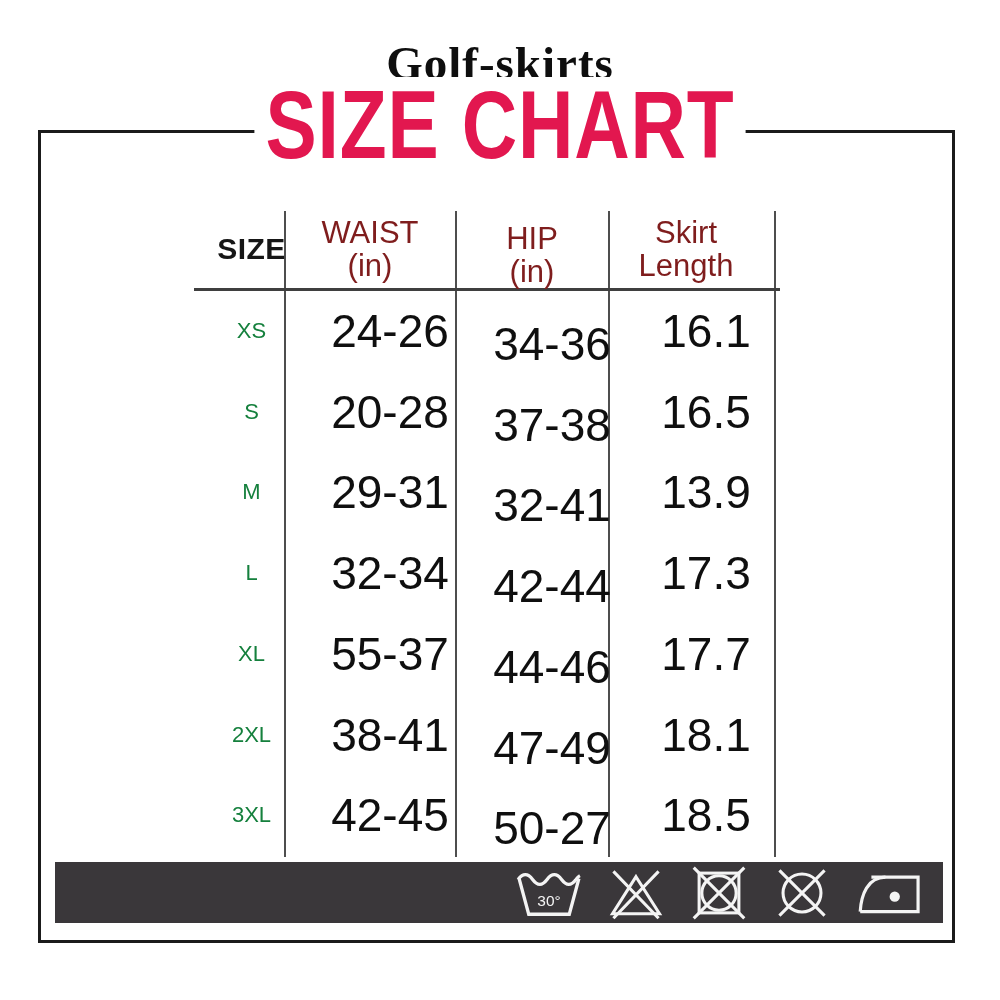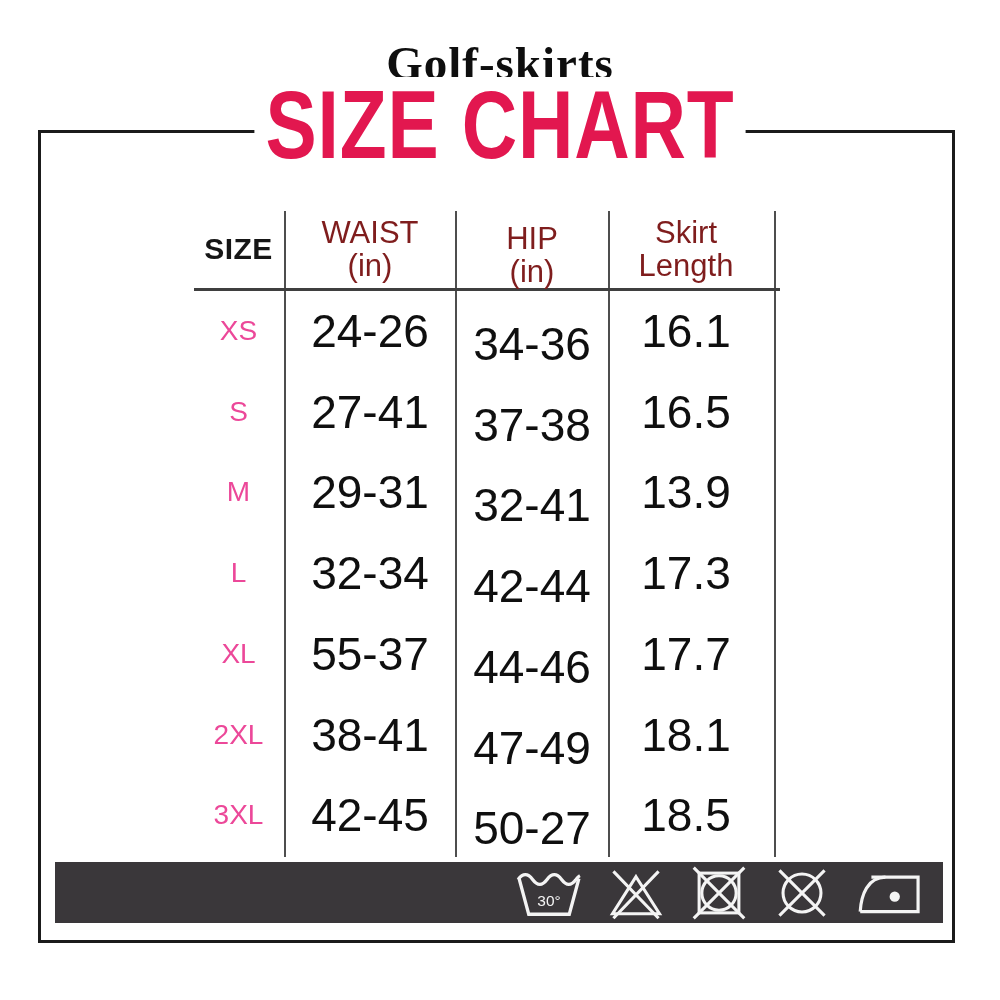--- a/index.html
+++ b/index.html
@@ -22,27 +22,27 @@
   }
   .size-chart-heading .condensed{
     display:inline-block;background:#ffffff;padding:0 14px;
     transform:scaleX(0.8);transform-origin:center;
     font-size:96px;font-weight:700;color:#E2174F;letter-spacing:1px;
   }
   .col-line{position:absolute;top:211px;height:646px;width:2px;background:#4e4e4e;}
   .line-1{left:284px;} .line-2{left:455px;} .line-3{left:608px;} .line-4{left:774px;}
   .header-underline{position:absolute;left:194px;top:288px;width:586px;height:3px;background:#3f3f3f;}
   .hcell,.cell{position:absolute;display:flex;flex-direction:column;align-items:center;justify-content:center;text-align:center;}
-  .c1{left:193px;width:91px;} .c2{left:286px;width:168px;} .c3{left:457px;width:150px;justify-content:flex-end;} .c4{left:610px;width:152px;}
+  .c1{left:206px;width:91px;} .c2{left:286px;width:168px;} .c3{left:457px;width:150px;justify-content:flex-end;} .c4{left:610px;width:152px;}
   .hrow{top:210px;height:78px;}
   .size-head{font-size:30px;font-weight:600;color:#161616;letter-spacing:0.5px;}
   .pink-head{font-size:31px;line-height:33px;color:#7f1d1d;font-weight:400;}
   .trow .cell{height:81px;}
-  .size-label{font-size:28px;color:#ec4899;}
-  .num{font-size:46px;color:#0f0f0f;}
+  .size-label{font-size:22px;color:#15803d;}
+  .num{font-size:46px;color:#0f0f0f;padding-left:20px;}
   .row-0 .cell{top:290px;} .row-1 .cell{top:371px;} .row-2 .cell{top:451px;}
   .row-3 .cell{top:532px;} .row-4 .cell{top:613px;} .row-5 .cell{top:694px;}
   .row-6 .cell{top:774px;}
   .care-bar{
     position:absolute;left:55px;top:862px;width:888px;height:61px;
     background:#3A373A;
   }
   .care-icons{
     position:absolute;right:14px;top:50%;transform:translateY(-50%);
     display:flex;align-items:center;gap:19px;
@@ -85,21 +85,21 @@
   </div>
 
   <div class="trow row-0">
     <div class="cell c1 size-label">XS</div>
     <div class="cell c2 num">24-26</div>
     <div class="cell c3 num">34-36</div>
     <div class="cell c4 num">16.1</div>
   </div>
   <div class="trow row-1">
     <div class="cell c1 size-label">S</div>
-    <div class="cell c2 num">27-41</div>
+    <div class="cell c2 num">20-28</div>
     <div class="cell c3 num">37-38</div>
     <div class="cell c4 num">16.5</div>
   </div>
   <div class="trow row-2">
     <div class="cell c1 size-label">M</div>
     <div class="cell c2 num">29-31</div>
     <div class="cell c3 num">32-41</div>
     <div class="cell c4 num">13.9</div>
   </div>
   <div class="trow row-3">

